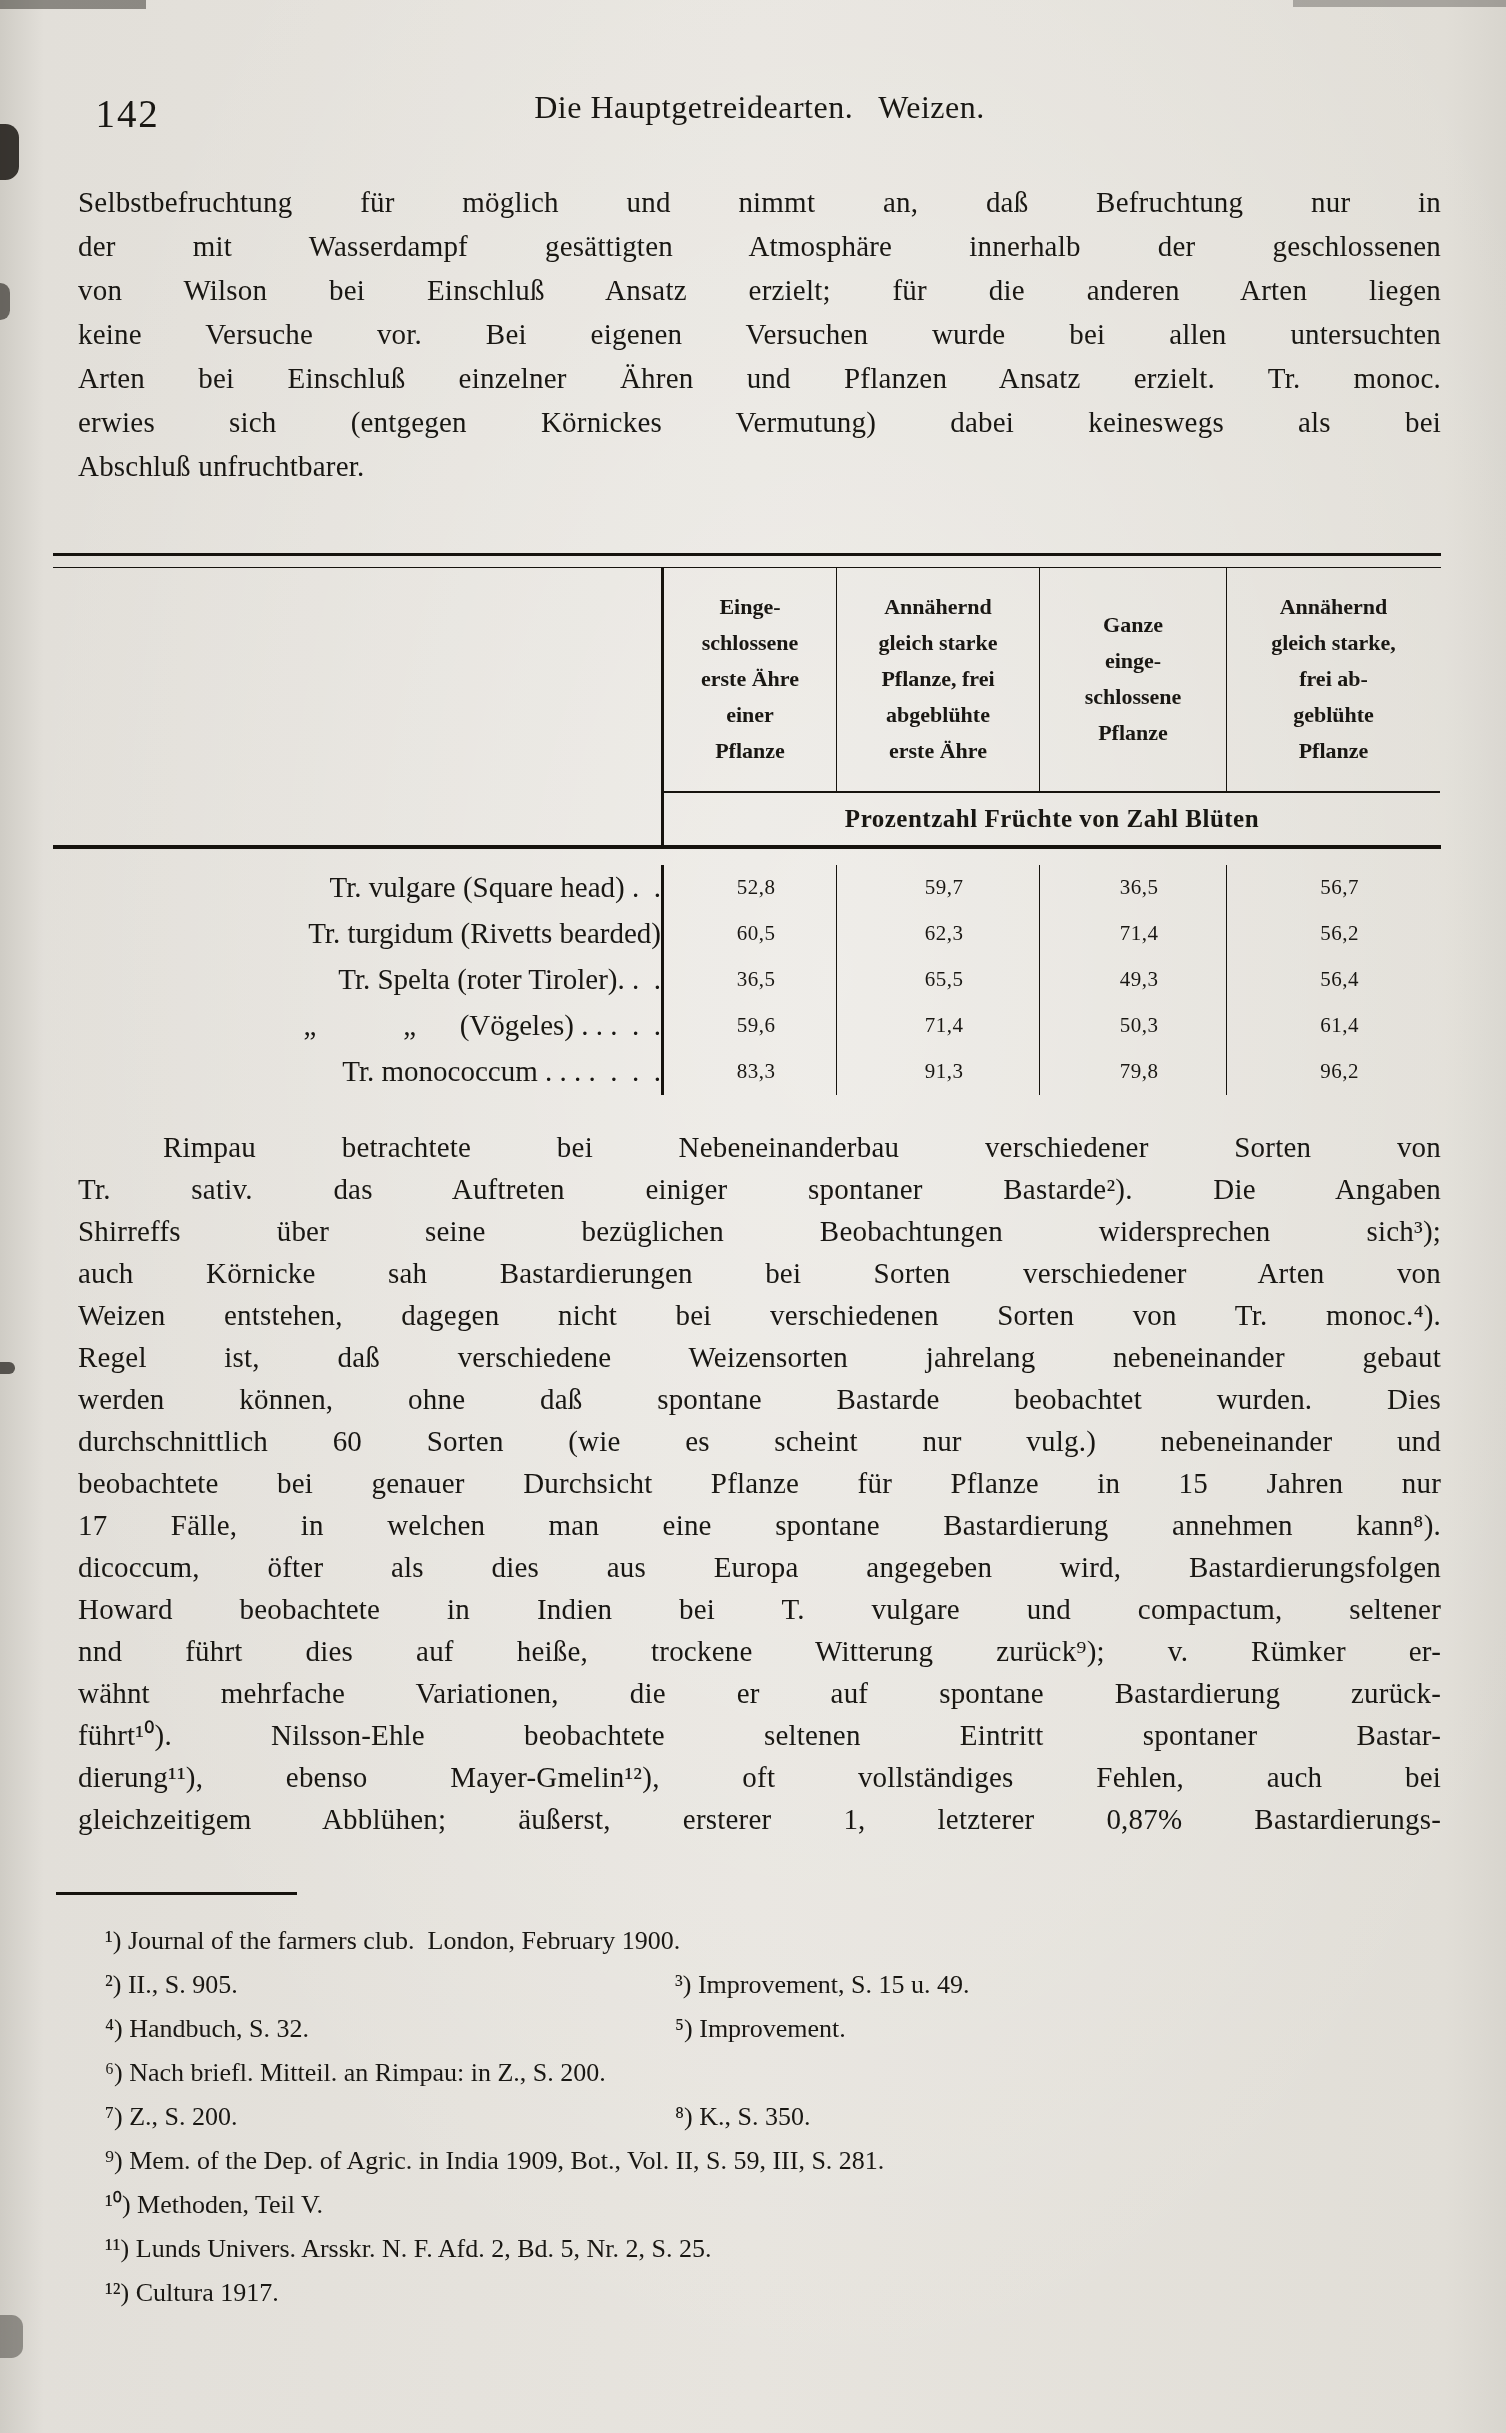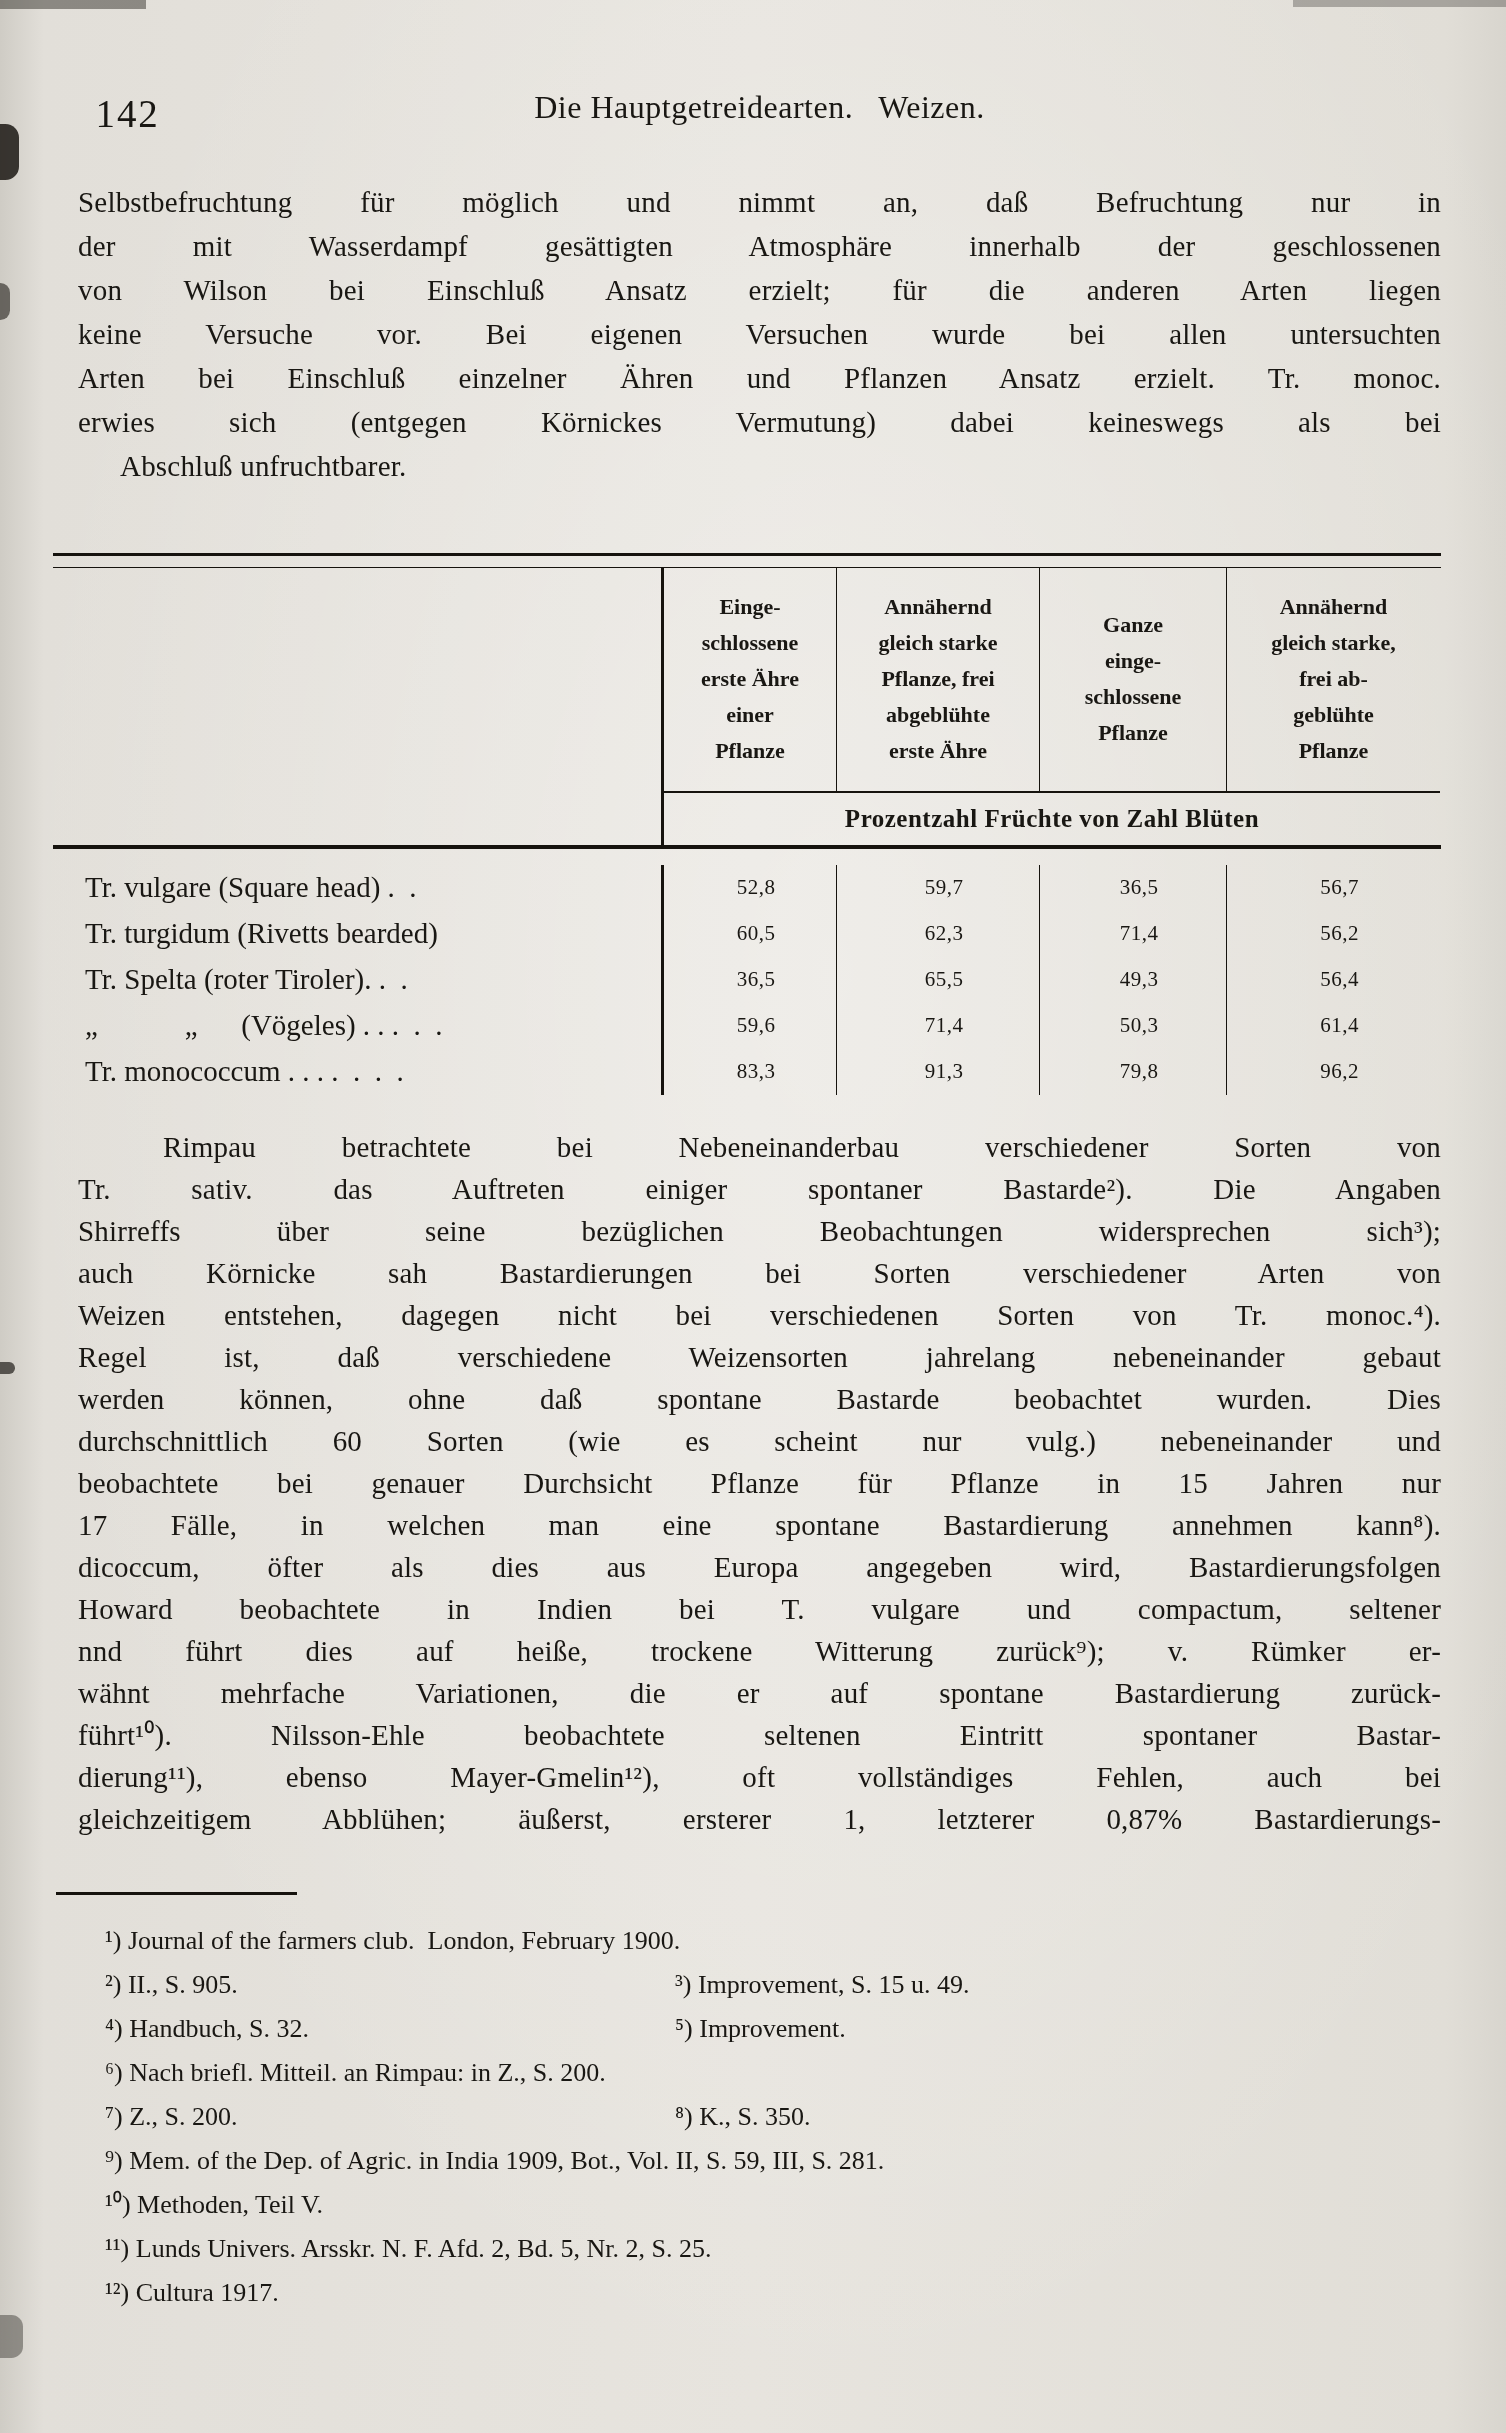--- a/index.html
+++ b/index.html
@@ -17,21 +17,21 @@
   }
   
   .header { position:absolute; top:89px; left:78px; width:1363px; height:50px; }
   .pagenum { position:absolute; left:17.5px; top:1.9px; font-size:39px; letter-spacing:1.9px; }
   .runtitle { display:block; text-align:center; font-size:32px; white-space:pre-wrap; letter-spacing:0.5px; }
   
   .para { position:absolute; left:78px; width:1363px; font-size:29px; letter-spacing:0.2px; }
   .para1 { top:180px; line-height:44px; }
   .para2 { top:1126px; line-height:42px; }
   .tline { text-align:justify; text-align-last:justify; }
-  .tline.lastline { text-align-last:left;margin-left:42px; }
+  .tline.lastline { text-align-last:left; }
   .tline.indent { text-indent:85px; }
   
   .tablewrap { position:absolute; left:53px; top:553px; width:1388px; }
   .rule-double { height:10.7px; border-top:3.9px solid #16130e; border-bottom:1.9px solid #16130e; }
   .thead { display:flex; height:223px; align-items:center; }
   .hd-stub { width:608px; height:100%; box-sizing:border-box; }
   .hcell {
     box-sizing:border-box; height:100%;
     display:flex; align-items:center; justify-content:center;
     text-align:center; white-space:pre-line;
@@ -45,21 +45,21 @@
     margin-left:608px; width:779px; height:52px; box-sizing:border-box;
     border-left:3.9px solid #16130e;
     display:flex; align-items:center; justify-content:center;
     font-size:25px; font-weight:bold; letter-spacing:0.5px;
   }
   .hrule-heavy { width:1388px; height:4.9px; background:#16130e; }
   .tbody { padding-top:15.5px; }
   .trow { display:flex; height:46px; align-items:center; }
   .rlabel {
     width:608px; box-sizing:border-box; padding-left:32px;
-    font-size:29px; white-space:pre-wrap; overflow:hidden;
+    font-size:29px; white-space:pre-wrap; overflow:hidden;text-align:right;
   }
   .vcell {
     box-sizing:border-box; height:100%;
     display:flex; align-items:center; justify-content:center;
     font-size:21px; letter-spacing:0.5px;
     border-left:1.9px solid #16130e;
     padding-left:12px;
   }
   .vcell.first { border-left-width:3.9px; }
   .vc1 { width:175px; } .vc2 { width:203px; } .vc3 { width:187px; } .vc4 { width:214px; }

